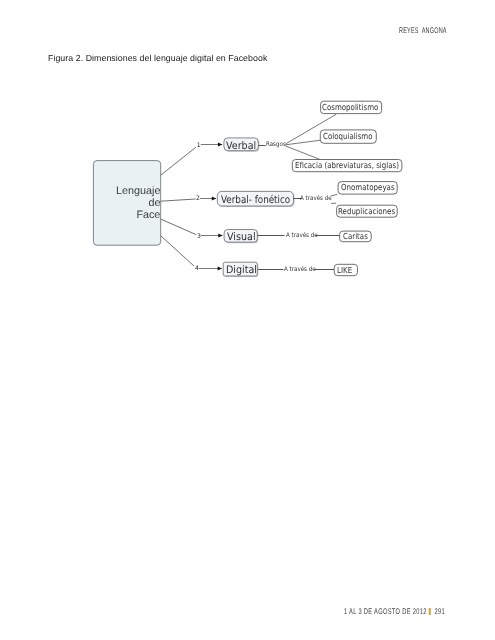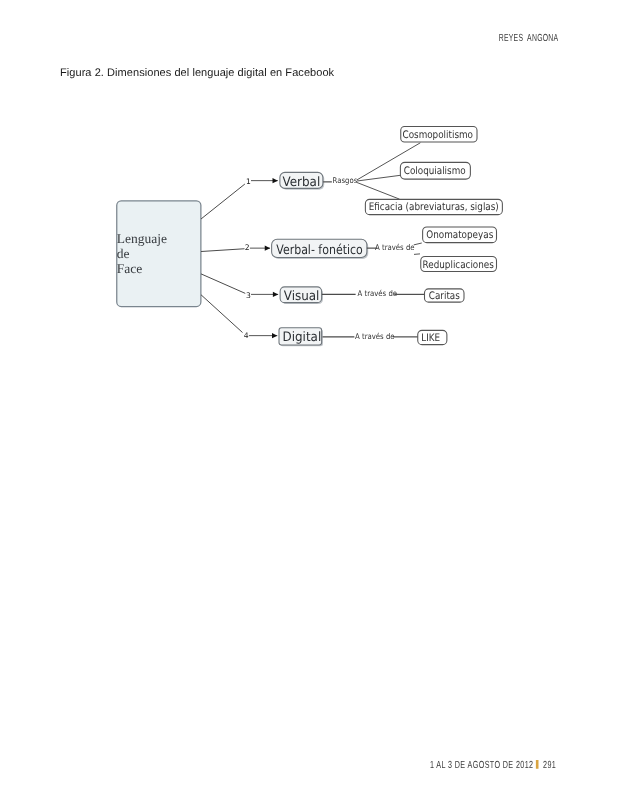--- a/index.html
+++ b/index.html
@@ -8,21 +8,21 @@
   .page *{-webkit-font-smoothing:antialiased;}
   .hdr{position:absolute;left:399px;top:25.8px;font-size:8.2px;letter-spacing:.3px;word-spacing:2.5px;color:#3c3c3c;transform:scaleX(0.67);transform-origin:left top;}
   .title{position:absolute;left:48px;top:53.3px;font-size:8.8px;letter-spacing:0.05px;font-weight:normal;color:#1a1a1a;}
   .ftr{position:absolute;left:344px;top:607.0px;font-size:8.2px;letter-spacing:.45px;color:#3c3c3c;white-space:nowrap;transform:scaleX(0.70);transform-origin:left top;}
   .ftr .ft-txt{display:inline;}
   .ftr .bar{display:inline-block;width:3.0px;height:7.6px;background:#d9a441;vertical-align:-1.2px;margin:0 5.0px 0 3px;}
   .ftr .pg{display:inline;}
   svg{position:absolute;left:0;top:0;overflow:visible;}
   .diagram{position:absolute;left:0;top:0;width:495px;height:640px;}
   .nlabel{position:absolute;color:#222;font-family:"DejaVu Sans",sans-serif;white-space:nowrap;line-height:1;}
-  .rootlbl{position:absolute;left:93.4px;top:186.0px;width:67px;text-align:left;font-family:Liberation Serif, serif;font-size:10.8px;line-height:11.9px;color:#383c40;}
+  .rootlbl{position:absolute;left:93.4px;top:186.0px;width:67px;text-align:right;font-family:Liberation Sans, sans-serif;font-size:10.8px;line-height:11.9px;color:#383c40;}
   .pnode{font-size:10.4px;color:#2b2f33;transform:scaleX(0.92);transform-origin:left top;}
   .conn{font-size:6.3px;color:#333;transform:scaleX(0.88);transform-origin:left top;}
   .num{font-size:6.1px;color:#222;}
   .leaf{font-size:8.3px;color:#333;transform:scaleX(0.85);transform-origin:left top;}
 </style>
 </head>
 <body>
 
 <div class="page">
   <div class="hdr">REYES ANGONA</div>

